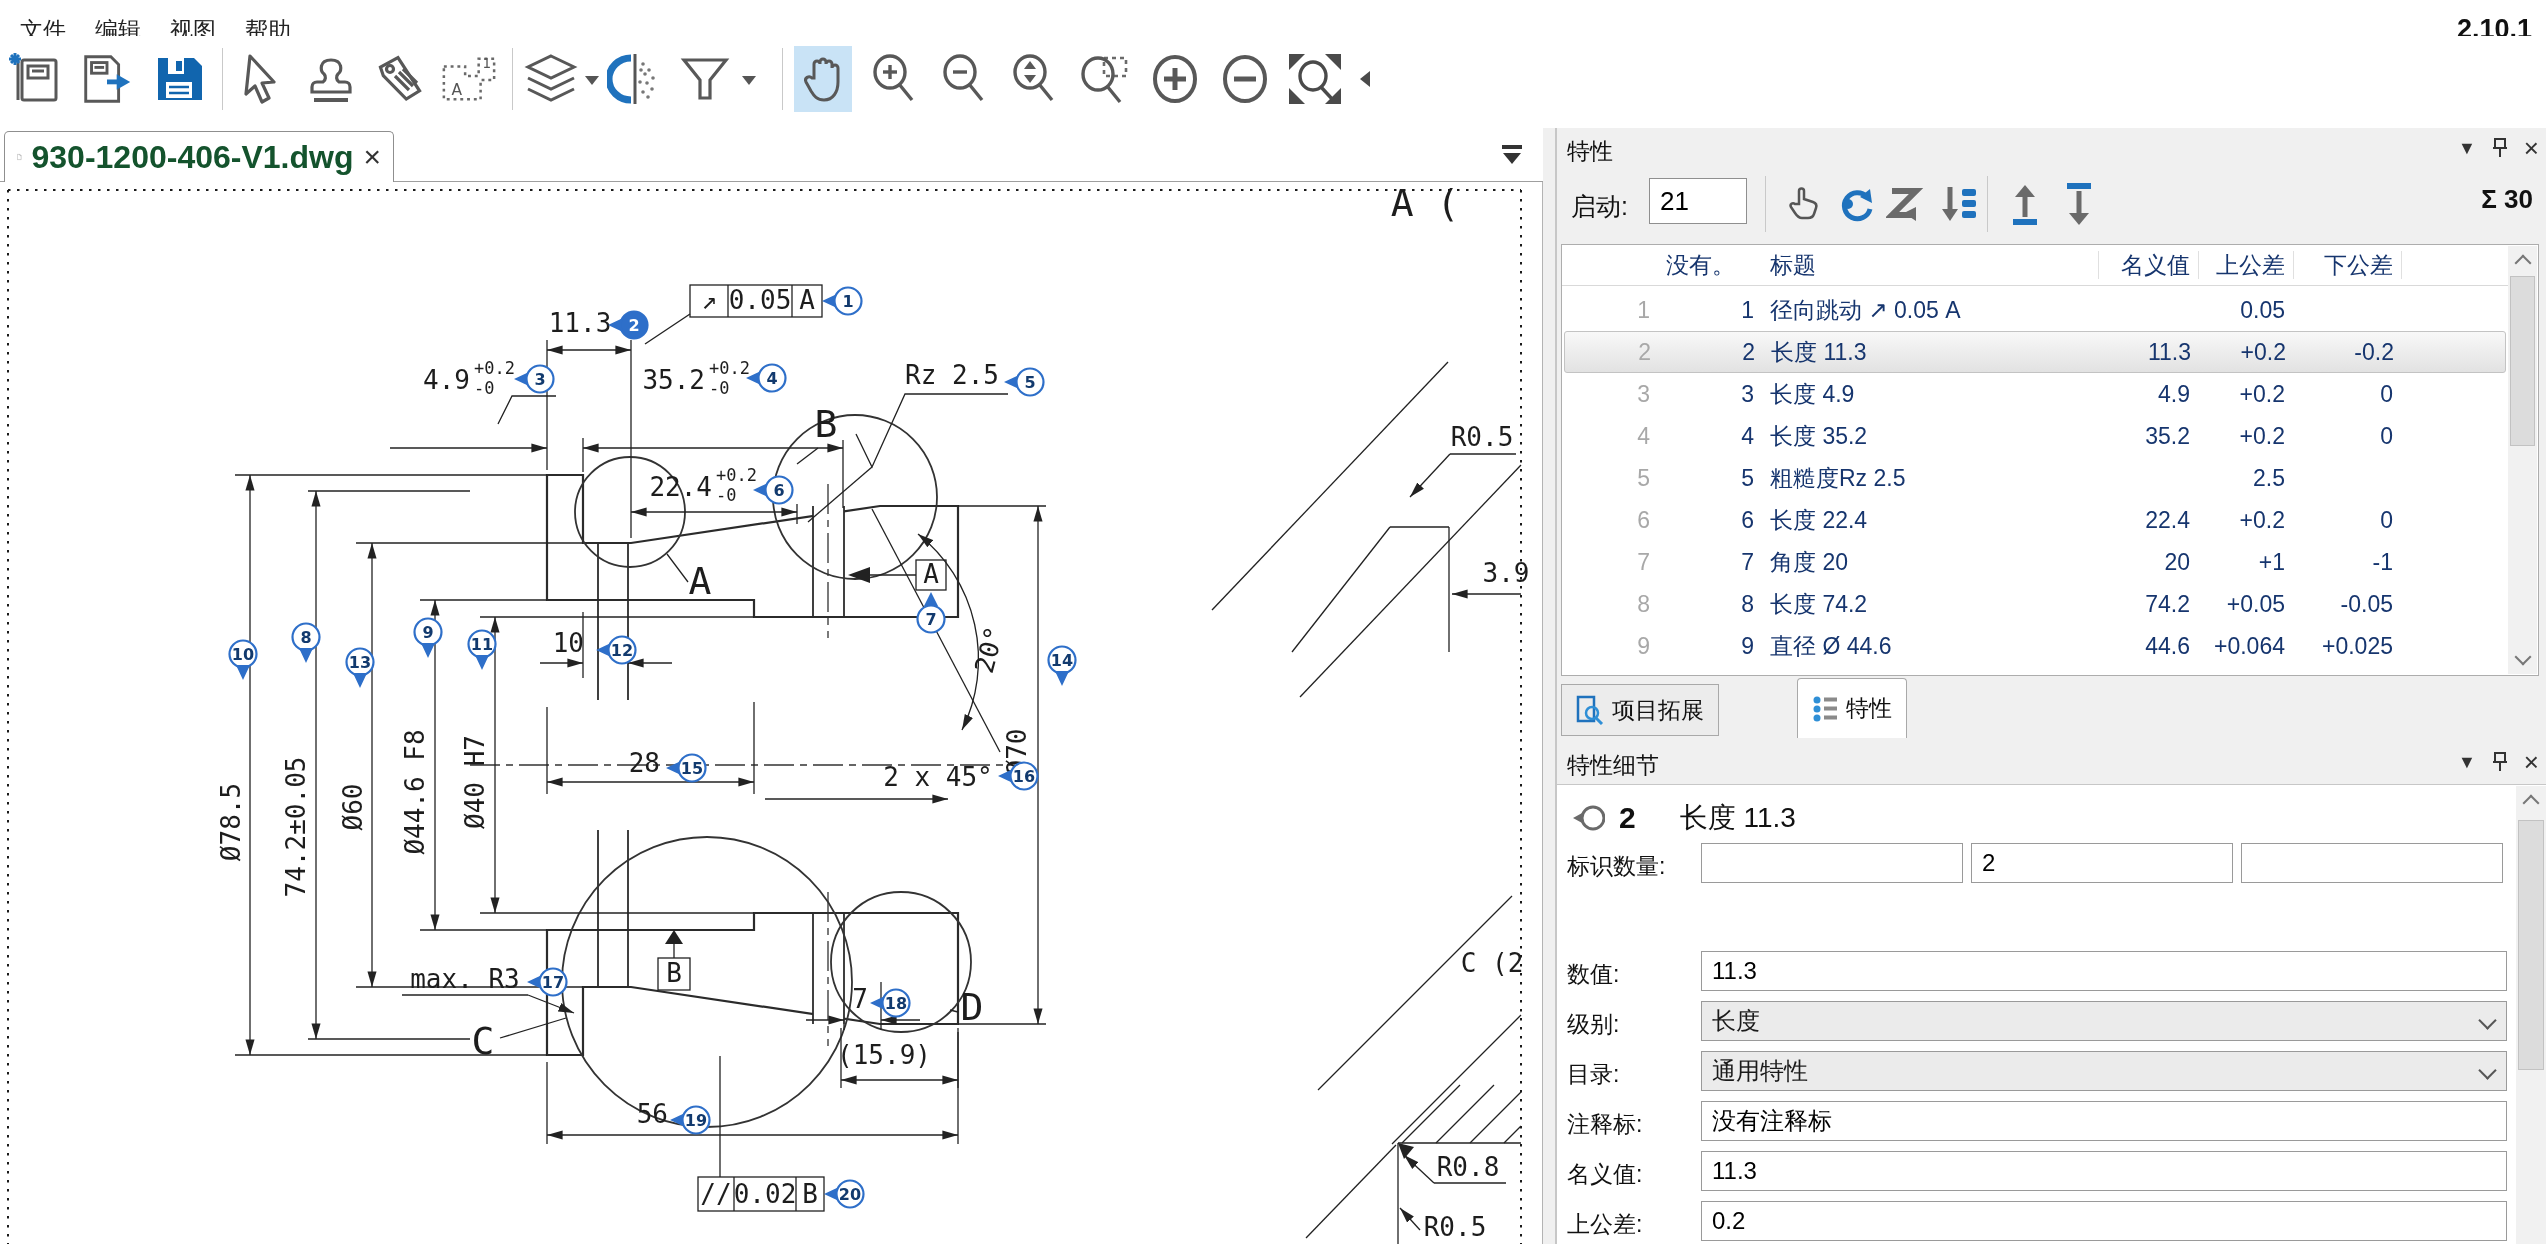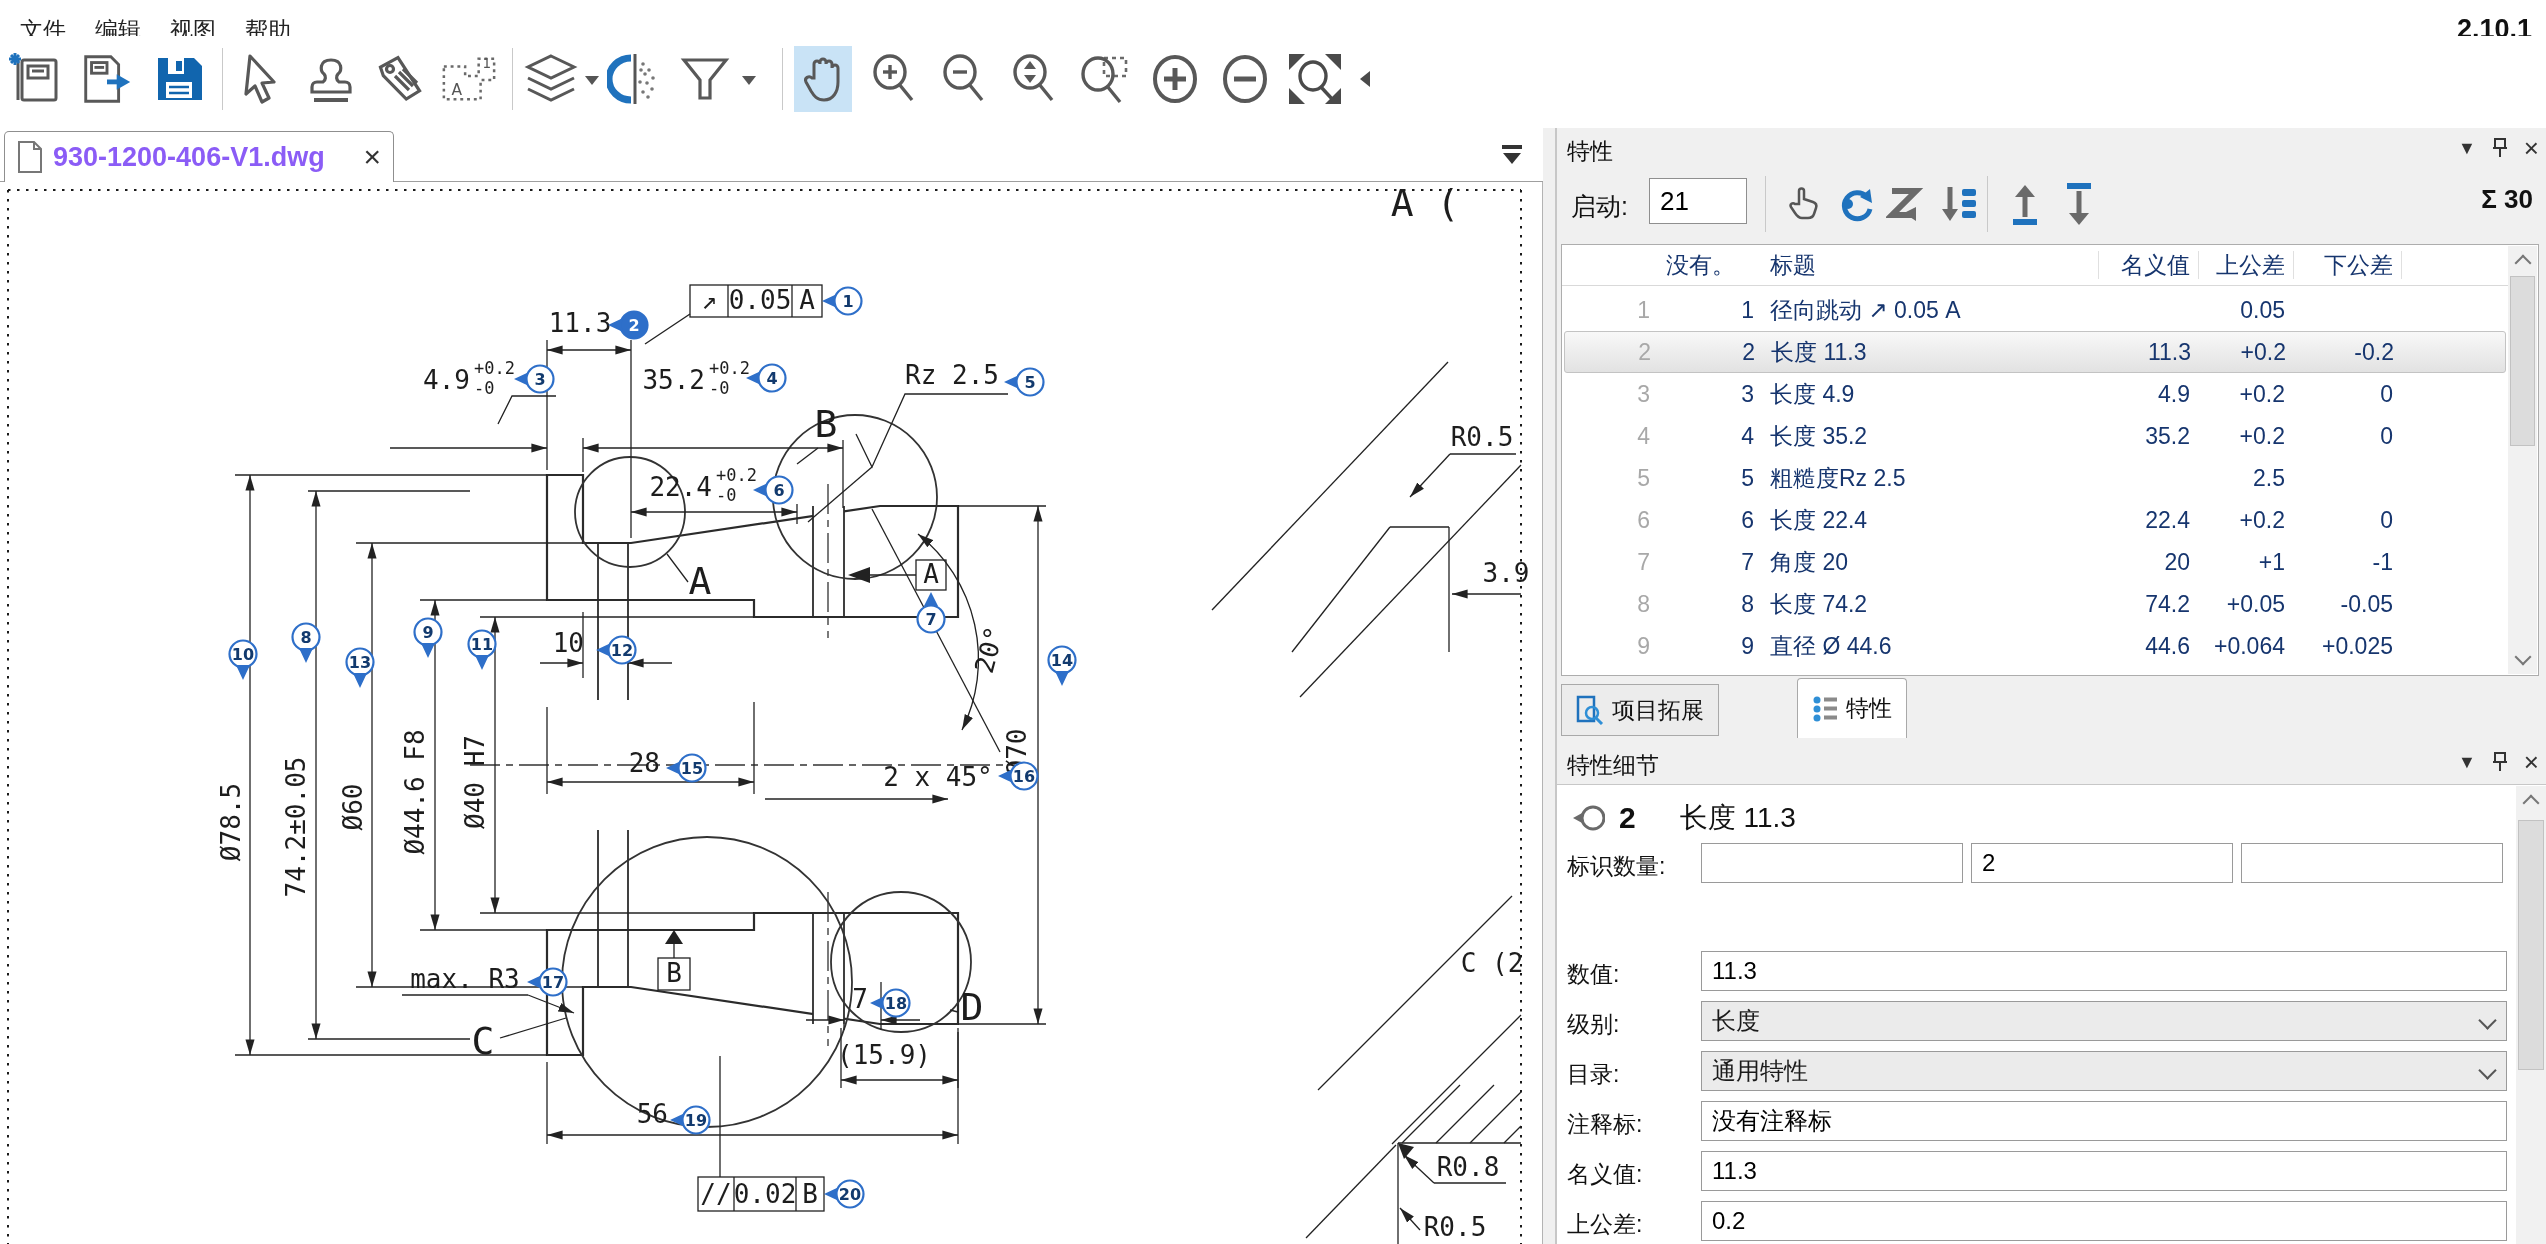--- a/index.html
+++ b/index.html
@@ -11,21 +11,21 @@
   .ver{position:absolute;right:14px;top:4px;font-size:27px;font-weight:bold;color:#111;}
   
   .toolbar{position:absolute;left:0;top:36px;width:2546px;height:92px;background:#fff;}
   .tb{position:absolute;top:10px;width:58px;height:66px;display:flex;align-items:center;justify-content:center;}
   .tb.active{background:#c9e3f6;}
   .sep{position:absolute;top:12px;width:1px;height:62px;background:#c9c9c9;}
   .dd{position:absolute;top:40px;width:0;height:0;border-left:7px solid transparent;border-right:7px solid transparent;border-top:9px solid #555;}
   
   .tabbar{position:absolute;left:0;top:128px;width:1543px;height:54px;background:#fff;border-bottom:1px solid #9f9f9f;box-sizing:border-box;}
   .doctab{position:absolute;left:4px;top:3px;width:390px;height:51px;background:#fff;border:1px solid #8f8f8f;border-bottom:none;border-radius:5px 5px 0 0;display:flex;align-items:center;gap:10px;padding: 0 12px;box-sizing:border-box;z-index:3;}
-  .doctab .lbl{font-size:27px;font-weight:600;color:#8b5cf6;white-space:nowrap;}
+  .doctab .lbl{font-size:32px;font-weight:600;color:#14532d;white-space:nowrap;}
   .doctab .x{margin-left:auto;font-size:30px;color:#333;line-height:1;}
   .tabmenu{position:absolute;right:14px;top:10px;width:34px;height:34px;display:flex;align-items:center;justify-content:center;}
   
   .canvas{position:absolute;left:0;top:182px;width:1543px;height:1062px;background:#fff;border-right:1px solid #b3b3b3;box-sizing:border-box;}
   .splitter{position:absolute;left:1543px;top:128px;width:13px;height:1116px;background:#f0f0f0;border-right:1px solid #c7c7c7;box-sizing:border-box;}
   
   .rightcol{position:absolute;left:1556px;top:128px;width:990px;height:1116px;background:#f0f0f0;border-left:1px solid #c7c7c7;box-sizing:border-box;}
   .ptitle{position:absolute;left:0;width:990px;height:38px;background:#f0f0f0;}
   .ptitle .t{position:absolute;left:10px;top:6px;font-size:23px;color:#111;}
   .pticons{position:absolute;right:8px;top:5px;display:flex;gap:16px;align-items:center;}

